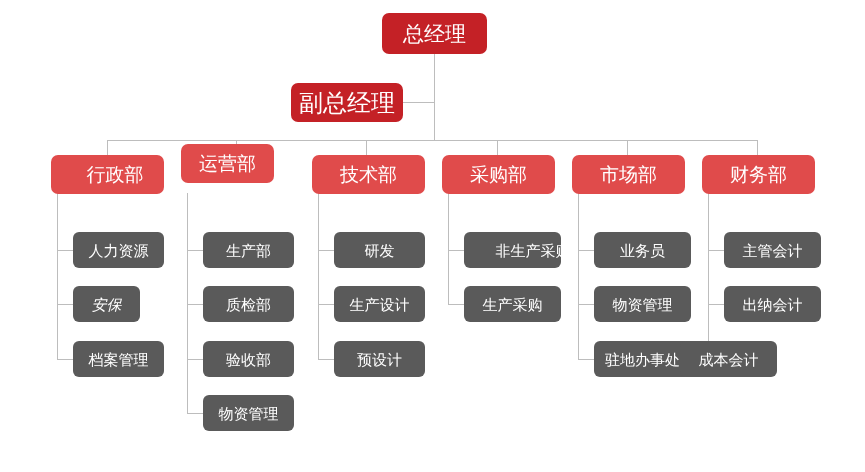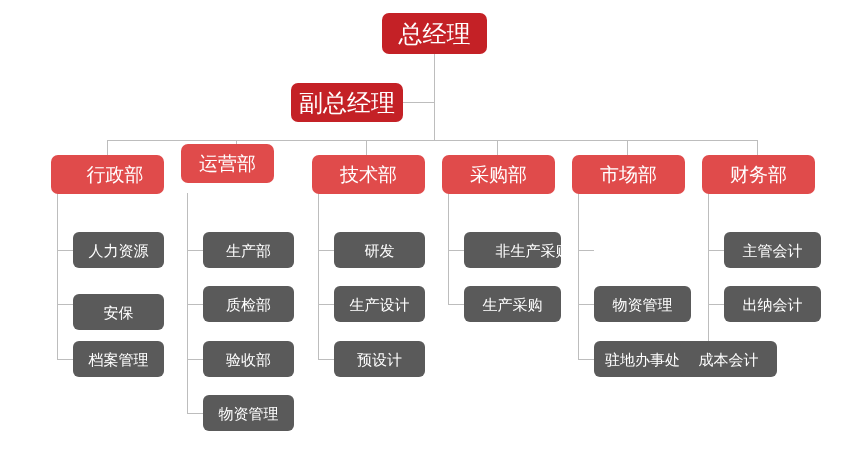--- a/index.html
+++ b/index.html
@@ -16,21 +16,21 @@
     box-sizing:border-box;
     display:flex;align-items:center;justify-content:center;
     color:#ffffff;
     border-radius:6px;
     text-align:center;
     line-height:1;
     white-space:nowrap;
   }
   .node.lvl0{
     background:#C42126;
-    font-size:24px;
+    font-size:21px;
     border-radius:7px;
   }
   .node.lvl1{
     background:#C42126;
     font-size:24px;
     border-radius:7px;
   }
   .node.dept{
     background:#E04B4B;
     font-size:19px;
@@ -102,35 +102,36 @@
   <div class="node lvl1" style="left:291px;top:83px;width:112px;height:39px;">副总经理</div>
 
   <div class="node dept" style="left:51px;top:155px;width:113px;height:39px;padding-left:15px;">行政部</div>
   <div class="node dept" style="left:181px;top:144px;width:93px;height:39px;">运营部</div>
   <div class="node dept" style="left:312px;top:155px;width:113px;height:39px;">技术部</div>
   <div class="node dept" style="left:442px;top:155px;width:113px;height:39px;">采购部</div>
   <div class="node dept" style="left:572px;top:155px;width:113px;height:39px;">市场部</div>
   <div class="node dept" style="left:702px;top:155px;width:113px;height:39px;">财务部</div>
 
   <div class="node sub" style="left:73px;top:232px;width:91px;height:36px;">人力资源</div>
-  <div class="node sub" style="left:73px;top:294px;width:91px;height:36px;">安保</div>
+  <div class="node sub" style="left:73px;top:286px;width:67px;height:36px;font-style:italic;">安保</div>
   <div class="node sub" style="left:73px;top:341px;width:91px;height:36px;">档案管理</div>
 
   <div class="node sub" style="left:203px;top:232px;width:91px;height:36px;">生产部</div>
   <div class="node sub" style="left:203px;top:286px;width:91px;height:36px;">质检部</div>
   <div class="node sub" style="left:203px;top:341px;width:91px;height:36px;">验收部</div>
   <div class="node sub" style="left:203px;top:395px;width:91px;height:36px;">物资管理</div>
 
   <div class="node sub" style="left:334px;top:232px;width:91px;height:36px;">研发</div>
   <div class="node sub" style="left:334px;top:286px;width:91px;height:36px;">生产设计</div>
   <div class="node sub" style="left:334px;top:341px;width:91px;height:36px;">预设计</div>
 
   <div class="node sub" style="left:464px;top:232px;width:97px;height:36px;padding-left:41px;">非生产采购</div>
   <div class="node sub" style="left:464px;top:286px;width:97px;height:36px;">生产采购</div>
 
+  <div class="node sub" style="left:594px;top:232px;width:97px;height:36px;">业务员</div>
   <div class="node sub" style="left:594px;top:286px;width:97px;height:36px;">物资管理</div>
   <div class="node sub" style="left:594px;top:341px;width:97px;height:36px;">驻地办事处</div>
 
   <div class="node sub" style="left:724px;top:232px;width:97px;height:36px;">主管会计</div>
   <div class="node sub" style="left:724px;top:286px;width:97px;height:36px;">出纳会计</div>
   <div class="node sub" style="left:680px;top:341px;width:97px;height:36px;">成本会计</div>
 
 </div>
 
 </body></html>

